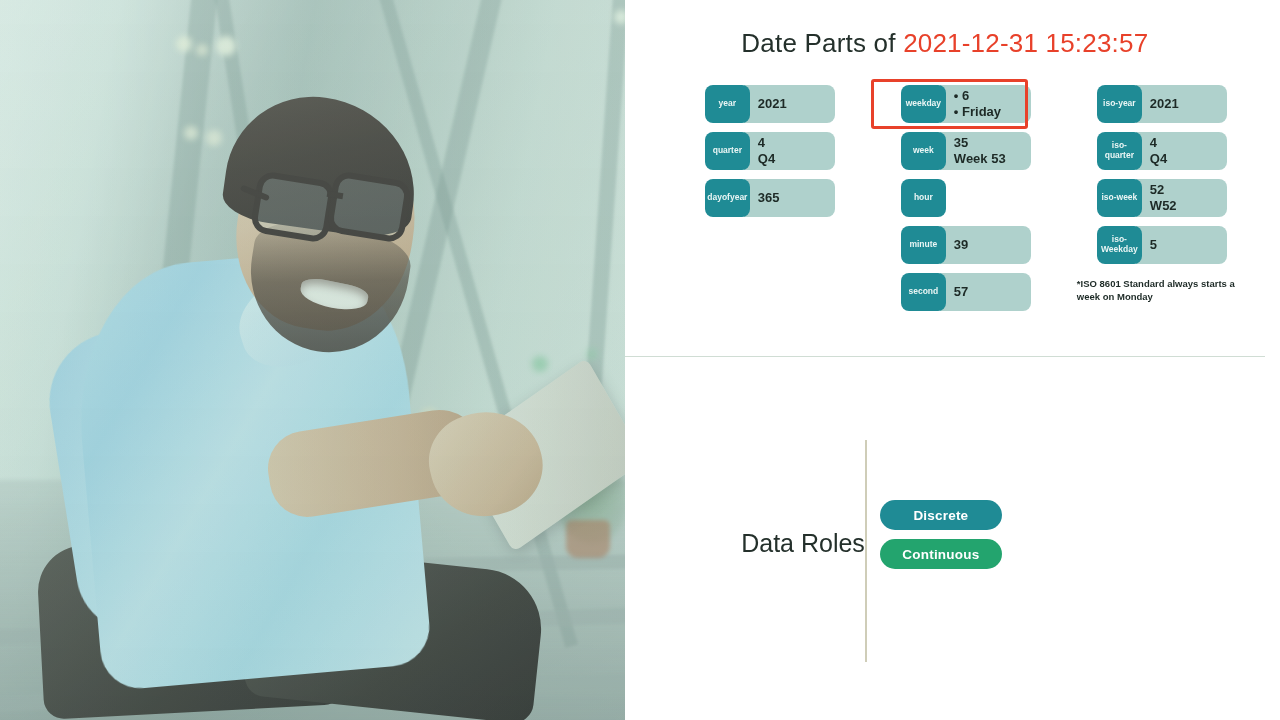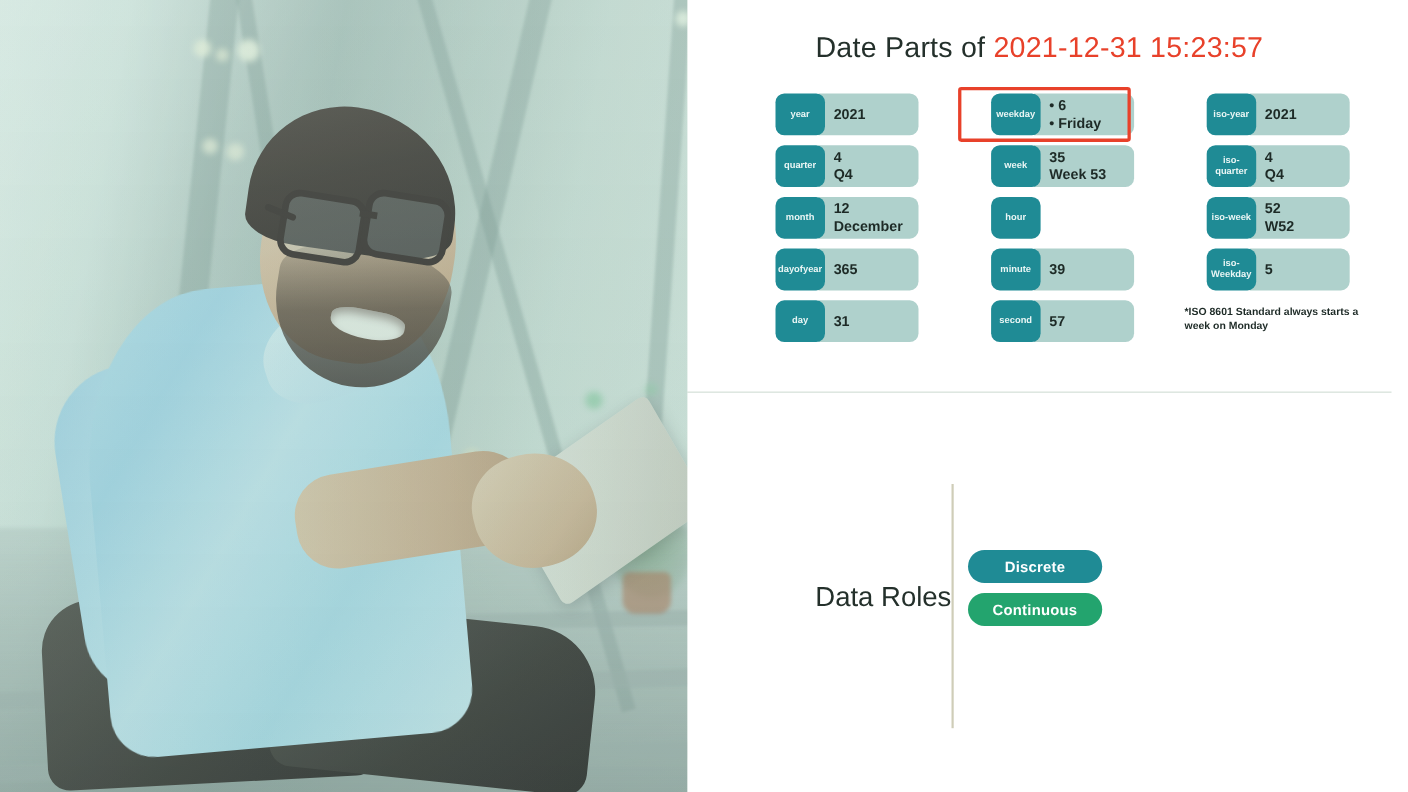--- a/index.html
+++ b/index.html
@@ -331,36 +331,23 @@
           </div>
         </div>
         <div class="row">
           <div class="chip">quarter</div>
           <div class="val">
             <span>4</span>
             <span>Q4</span>
           </div>
         </div>
         <div class="row">
-          <div class="chip">month</div>
-          <div class="val">
-            <span>12</span>
-            <span>December</span>
-          </div>
-        </div>
-        <div class="row">
           <div class="chip">dayofyear</div>
           <div class="val">
             <span>365</span>
-          </div>
-        </div>
-        <div class="row">
-          <div class="chip">day</div>
-          <div class="val">
-            <span>31</span>
           </div>
         </div>
       </div>
 
       <div class="col">
         <div class="row">
           <div class="highlight-box"></div>
           <div class="chip">weekday</div>
           <div class="val">
             <span class="bul">6</span>

